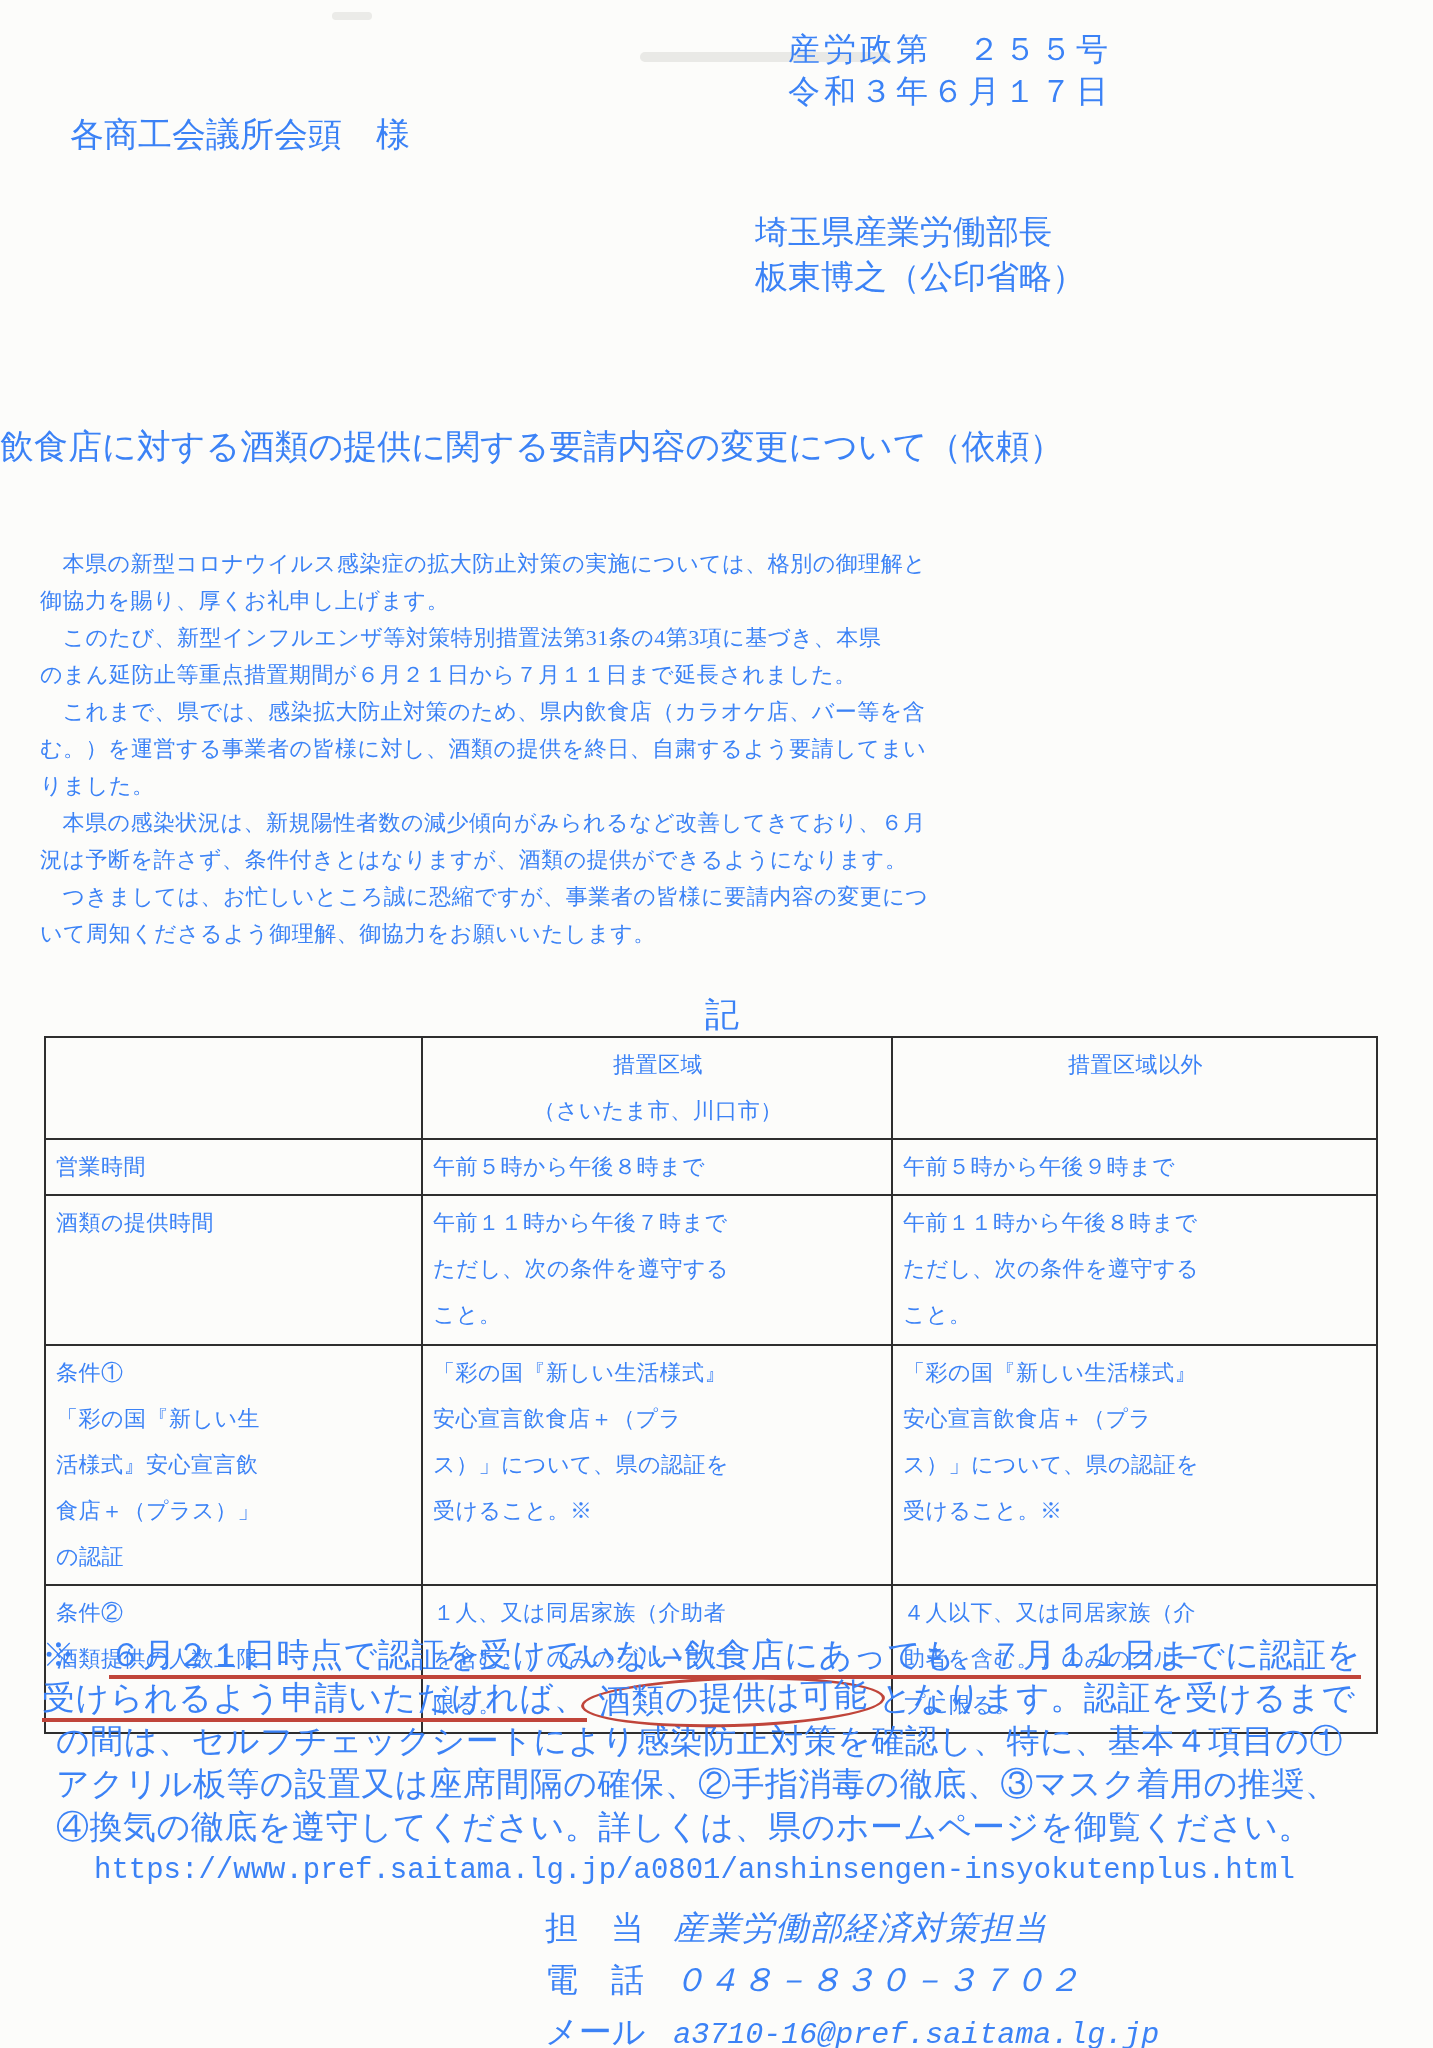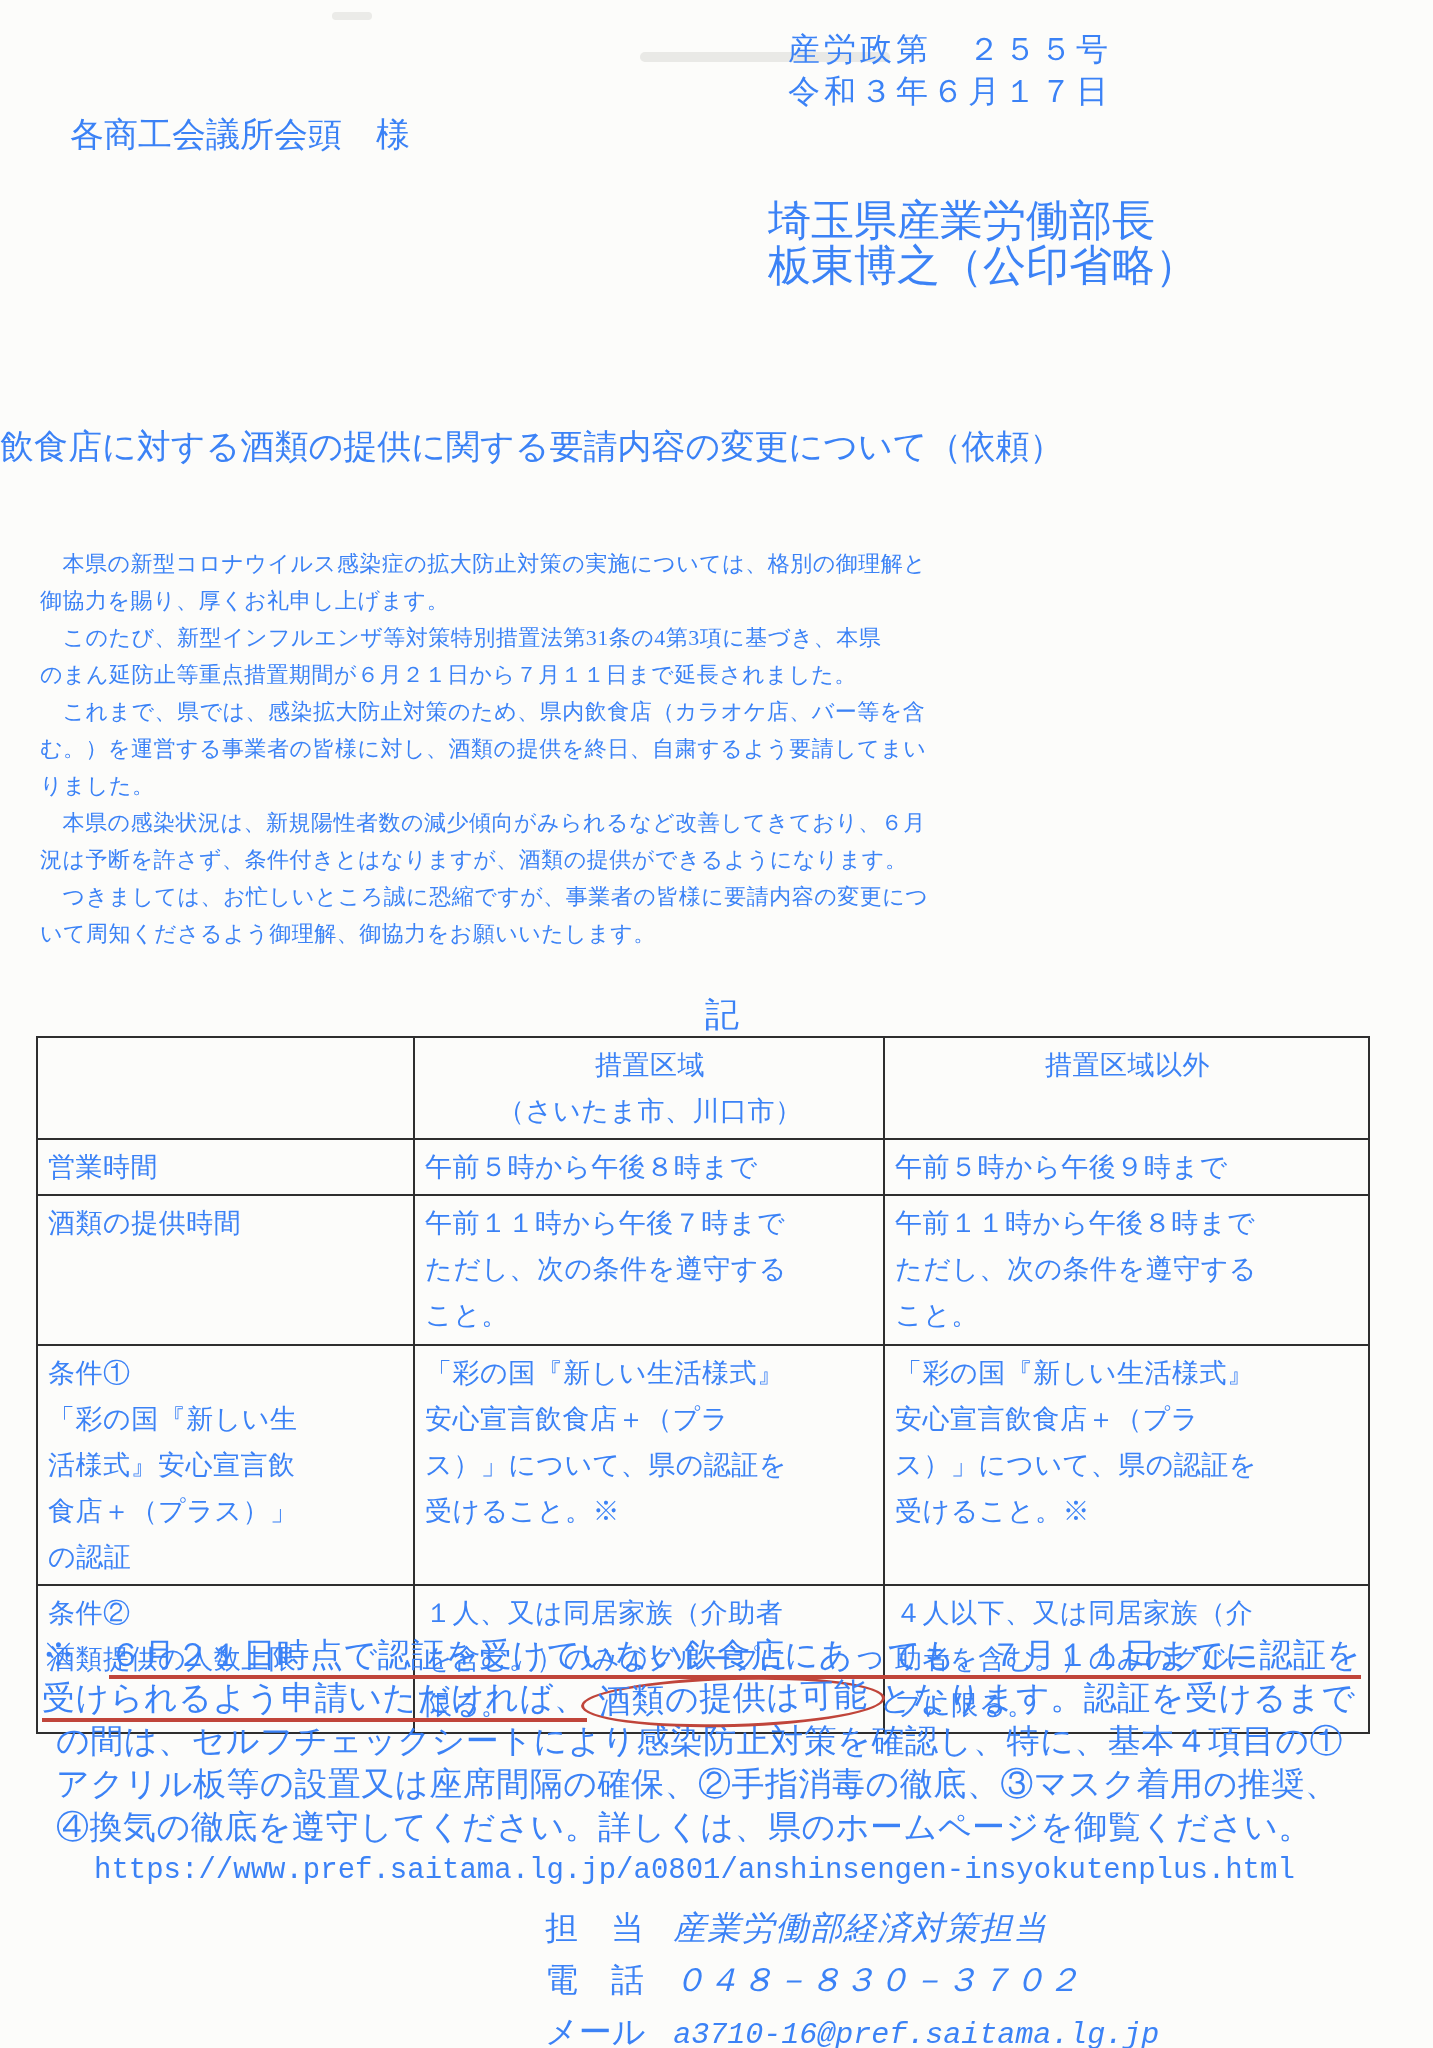--- a/index.html
+++ b/index.html
@@ -4,28 +4,28 @@
 <style>
   html,body{margin:0;padding:0;background:#888;}
   .page{
     position:relative;width:1433px;height:2048px;margin:0 auto;
     background:#fcfcfa;color:#3b82f6;overflow:hidden;
     font-family:"Liberation Serif","DejaVu Serif",serif;
     padding-left:11px;
   }
   .docmeta{position:absolute;left:788px;top:28px;font-size:32px;line-height:42px;letter-spacing:4px;}
   .addressee{position:absolute;left:70px;top:112px;font-size:34px;}
-  .sender{position:absolute;left:755px;top:198px;font-size:43px;line-height:45px;margin-left:13px;}
+  .sender{position:absolute;left:755px;top:210px;font-size:33px;line-height:45px;}
   .doc-title{position:absolute;left:0;top:424px;width:100%;text-align:left;font-size:34px;}
   .body-block{position:absolute;left:40px;top:545px;width:1360px;font-size:22px;}
   .bline{height:37px;line-height:37px;white-space:nowrap;letter-spacing:.5px;}
   .ki{position:absolute;left:0;top:992px;width:100%;text-align:center;font-size:34px;}
   table.reqtable{
-    position:absolute;left:36px;top:1036px;width:1332px;
-    border-collapse:collapse;table-layout:fixed;font-size:27px;
+    position:absolute;left:44px;top:1036px;width:1332px;
+    border-collapse:collapse;table-layout:fixed;font-size:22px;
   }
   .reqtable td{
     border:2px solid #2e2e2e;vertical-align:top;text-align:left;
     padding:4px 8px 4px 10px;line-height:46px;white-space:pre-line;letter-spacing:.5px;
   }
   .reqtable td.center{text-align:center;}
   .reqtable tr.hrow td{height:80px;}
   .reqtable tr.r1 td{height:44px;}
   .reqtable tr.r2 td{height:140px;}
   .reqtable tr.r3 td{height:196px;}

